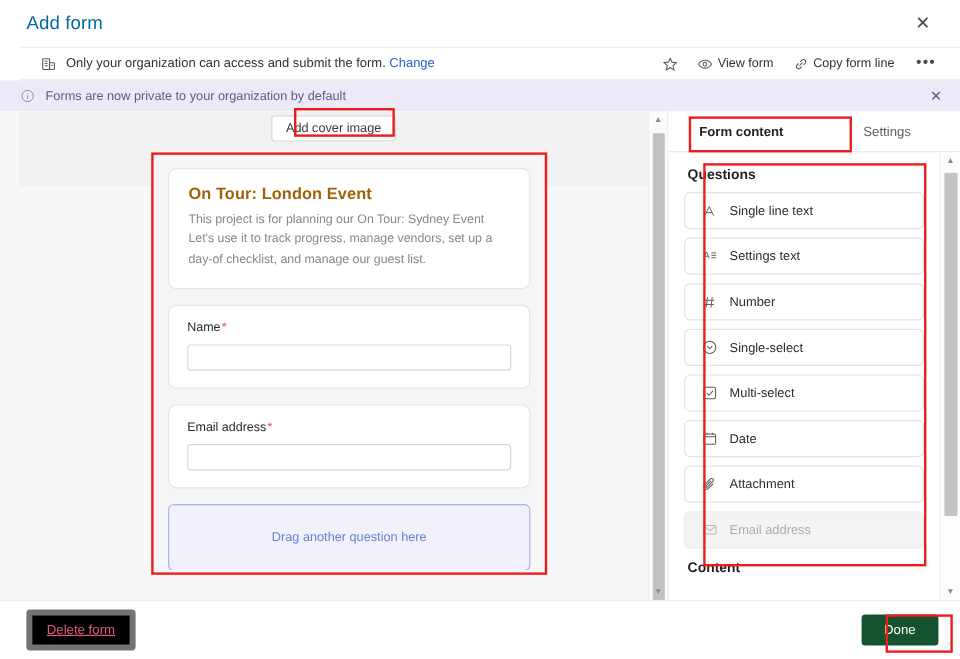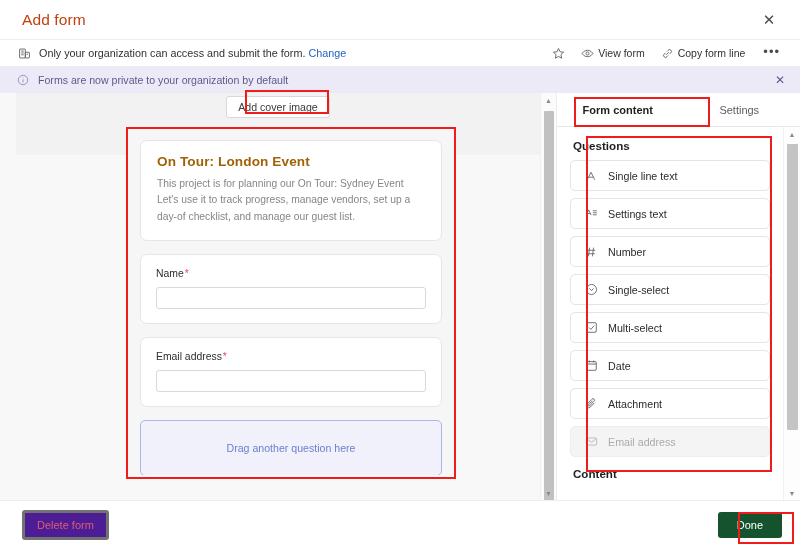--- a/index.html
+++ b/index.html
@@ -17,39 +17,40 @@
   }
 
   
   .titlebar {
     height: 39px; flex: 0 0 39px;
     display: flex; align-items: center;
     padding: 0 18px 0 22px;
     background: #ffffff;
   }
   .titlebar-title {
-    font-size: 15.5px; color: #c2410c; font-weight: 400;
+    font-size: 15.5px; color: #0369a1; font-weight: 400;
     letter-spacing: .1px;
   }
   .titlebar-spacer { flex: 1 1 auto; }
   .close-x {
     width: 26px; height: 26px;
     display: flex; align-items: center; justify-content: center;
     color: #4b4b4b; font-size: 15px; line-height: 1;
     cursor: pointer;
   }
 
   
   .permbar {
     height: 28px; flex: 0 0 28px;
     display: flex; align-items: center;
     padding: 0 12px 0 16px;
     background: #ffffff;
     border-top: 1px solid #ededed;
     border-bottom: 1px solid #ededed;
+    margin-left: 16px;
   }
   .permbar-icon {
     width: 16px; height: 16px; margin-right: 7px;
     display: flex; align-items: center; justify-content: center;
     color: #605e5c;
   }
   .permbar-text { font-size: 10.8px; color: #323130; }
   .permbar-link {
     font-size: 10.8px; color: #2663c7; margin-left: 3px;
     text-decoration: none; cursor: pointer;
@@ -250,27 +251,28 @@
 
   
   .footer {
     flex: 0 0 49px; height: 49px;
     display: flex; align-items: center;
     padding: 0 18px 0 22px;
     background: #ffffff;
     border-top: 1px solid #ededed;
   }
   .delete-btn {
-    border: 3px solid #737373;
-    background: #4c1d95;
+    border: 5px solid #737373;
+    background: #000000;
     color: #e05c72;
     font-size: 11px;
     padding: 6px 12px;
     border-radius: 3px;
     cursor: pointer;
+    text-decoration: underline;
   }
   .footer-spacer { flex: 1 1 auto; }
   .done-btn {
     background: #14532d;
     color: #ffffff;
     border: none;
     font-size: 11px;
     padding: 7px 19px;
     border-radius: 3px;
     cursor: pointer;

